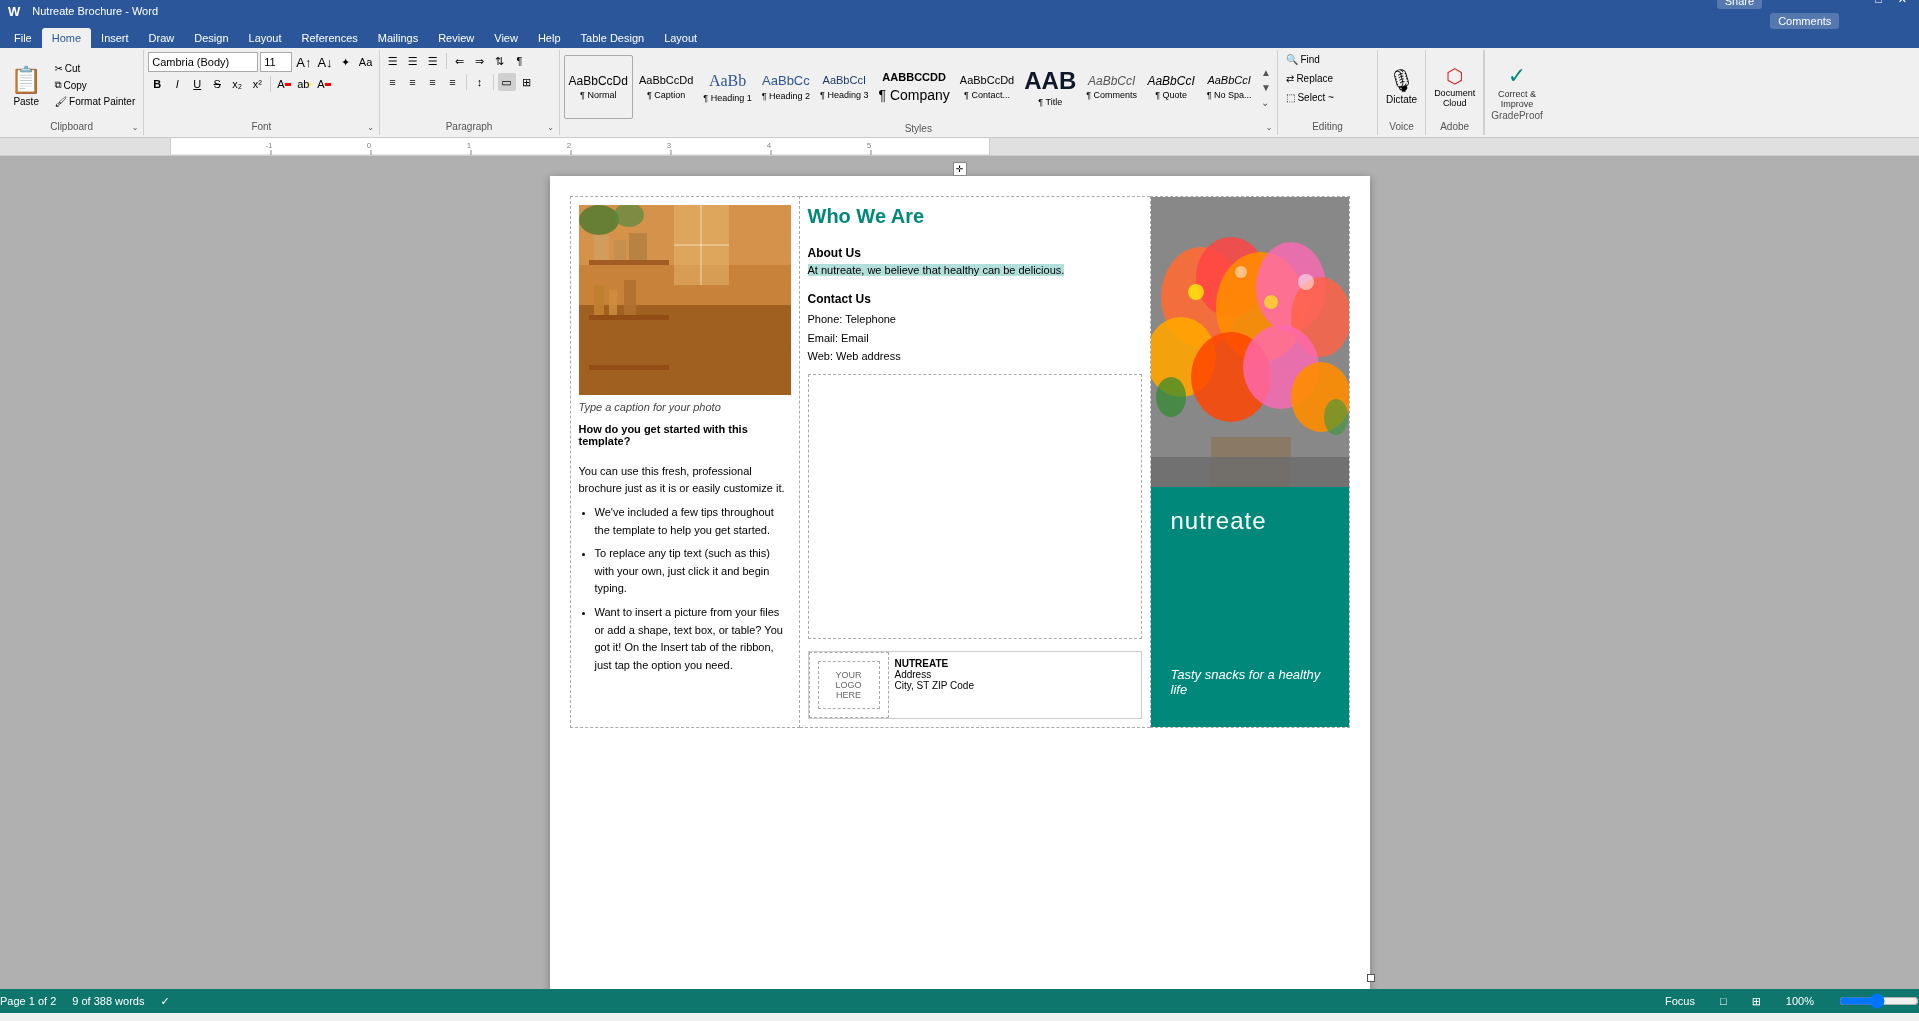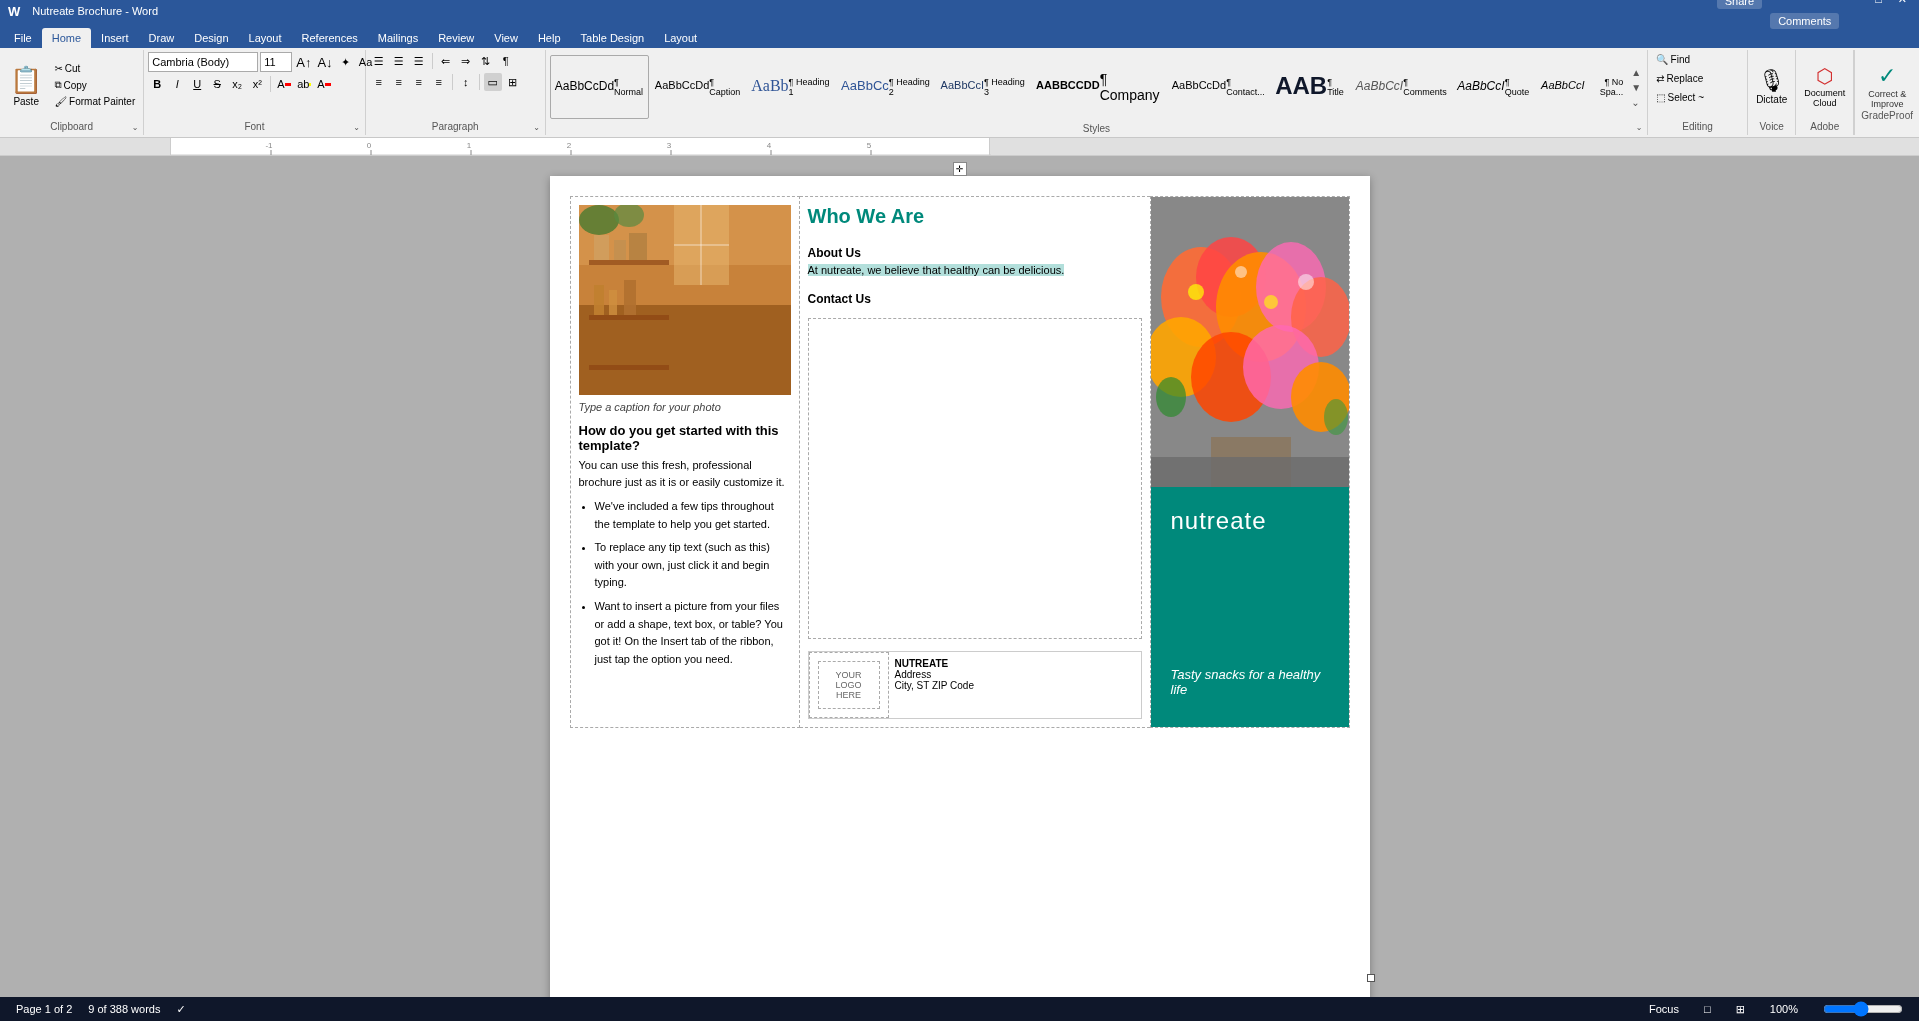--- a/index.html
+++ b/index.html
@@ -114,21 +114,21 @@
     .styles-list {
       display: flex;
       flex-direction: row;
       gap: 2px;
       align-items: center;
       height: 70px;
       overflow: hidden;
     }
     .style-item {
       display: flex;
-      flex-direction: row;
+      flex-direction: column;
       align-items: center;
       justify-content: center;
       padding: 2px 4px;
       border-radius: 2px;
       cursor: pointer;
       min-width: 56px;
       height: 64px;
       font-size: 9px;
     }
     .style-normal { border: 1px solid #aaa; }
@@ -196,22 +196,22 @@
       position: relative;
     }
     .caption-text {
       font-style: italic;
       font-size: 11px;
       color: #444;
       margin: 6px 0 10px;
     }
     .bold-heading {
       font-weight: bold;
-      font-size: 13px;
-      margin-bottom: 4px;
+      font-size: 11px;
+      margin-bottom: 16px;
     }
     .body-text {
       font-size: 11px;
       line-height: 1.5;
       margin-bottom: 8px;
     }
     .bullet-list {
       list-style: disc;
       padding-left: 16px;
       font-size: 11px;
@@ -265,29 +265,29 @@
     }
     .brand-tagline {
       font-style: italic;
       font-size: 13px;
       margin-top: auto;
     }
 
     
     .status-bar {
       height: 24px;
-      background: #0f172a;
-      display: flex;
-      align-items: center;
-      padding: 0 16px;
+      background: #0f766e;
+      display: flex;
+      align-items: center;
+      padding: 0 0;
       color: white;
       font-size: 11px;
       justify-content: space-between;
       position: fixed;
-      bottom: 0;
+      bottom: 8px;
       width: 100%;
     }
     .status-left { display: flex; gap: 16px; }
     .status-right { display: flex; gap: 25px; align-items: center; }
     .fmt-btn {
       min-width: 18px;
       height: 18px;
       display: flex;
       align-items: center;
       justify-content: center;
@@ -740,20 +740,25 @@
           <div class="doc-title">Who We Are</div>
 
           <div class="section-heading">About Us</div>
 
           <p style="font-size:11px;margin-bottom:8px;">
             <span style="background:#b2dfdb;">At nutreate, we believe that healthy can be delicious.</span>
           </p>
 
           <div class="section-heading">Contact Us</div>
 
+          <div class="contact-info">
+            <div>Phone: Telephone</div>
+            <div>Email: Email</div>
+            <div>Web: Web address</div>
+          </div>
 
           <div class="middle-empty" style="border:1px dashed #aaa;margin-top:8px;min-height:220px;"></div>
 
           <div class="bottom-logo-row">
             <div class="logo-box">
               <div style="font-size:9px;color:#666;border:1px dashed #aaa;padding:8px;text-align:center;">YOUR LOGO HERE</div>
             </div>
             <div style="padding:6px;font-size:10px;">
               <div class="nutreate-text">NUTREATE</div>
               <div>Address</div>

